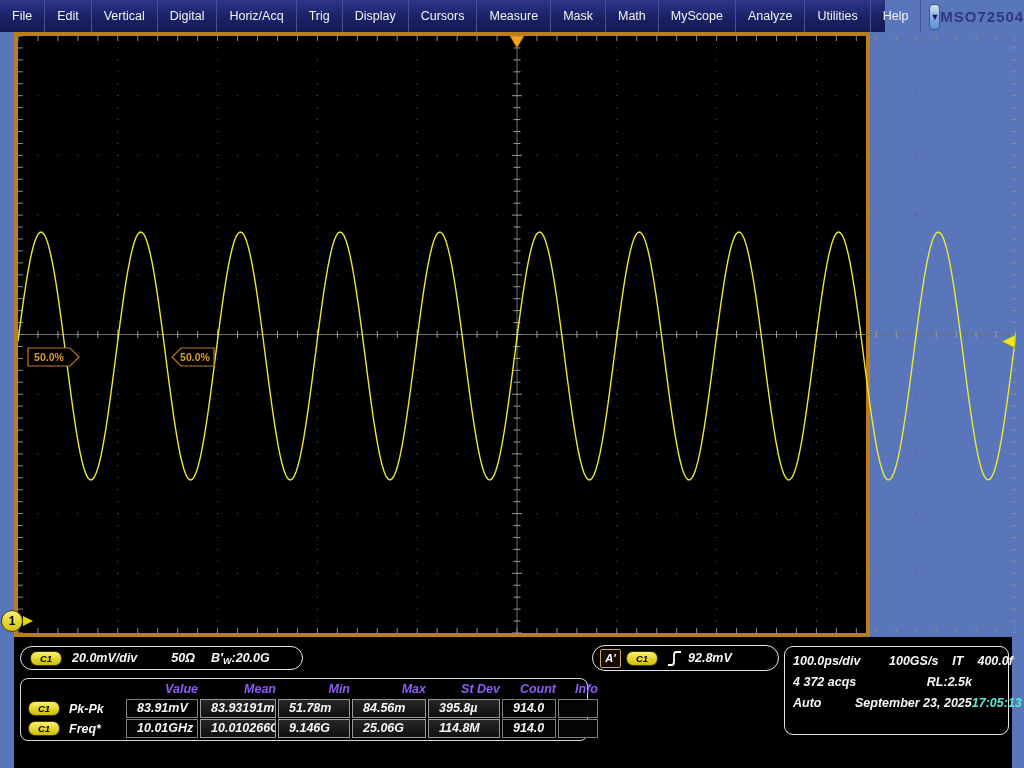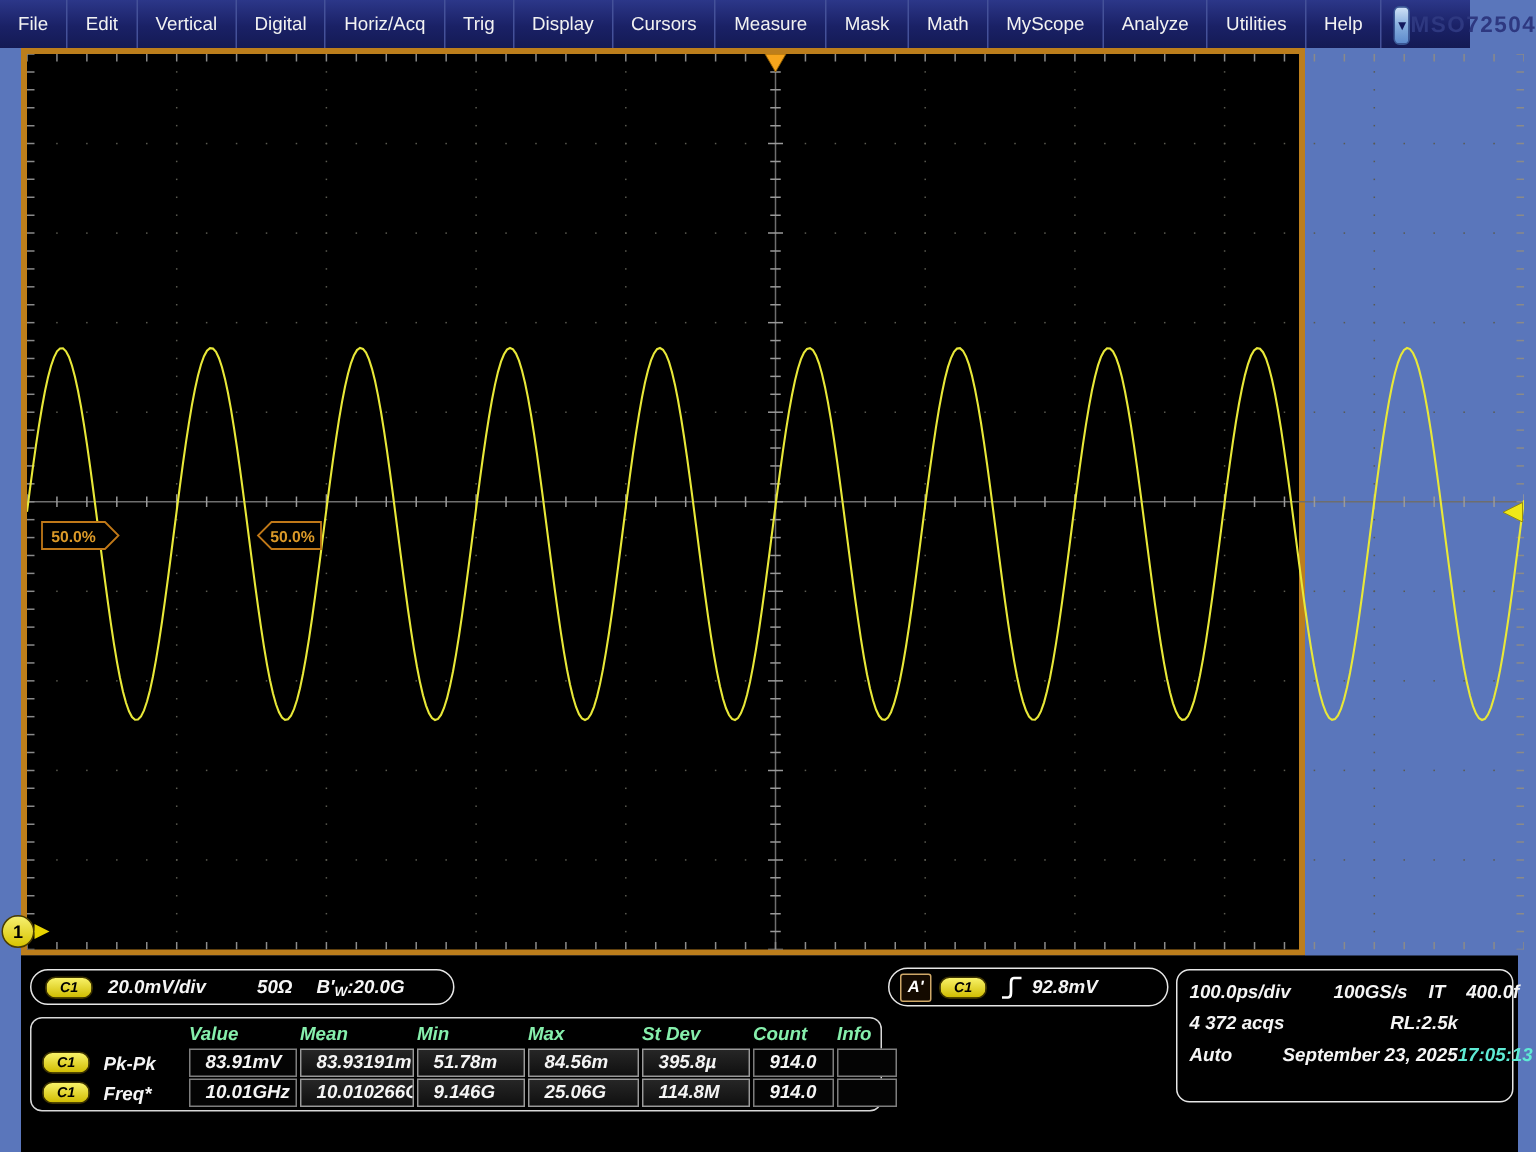--- a/index.html
+++ b/index.html
@@ -4,21 +4,21 @@
 <style>
   html,body{margin:0;padding:0;}
   body{
     width:1024px;height:768px;overflow:hidden;position:relative;
     background:#5a76bb;
     font-family:"Liberation Sans", sans-serif;
     -webkit-font-smoothing:antialiased;
   }
   
   #menubar{
-    position:absolute;left:0;top:0;width:980px;height:32px;
+    position:absolute;left:0;top:0;width:885px;height:32px;
     background:linear-gradient(#2c3789,#1a2166 55%,#141a54);
     display:flex;align-items:stretch;color:#f2f2f2;font-size:12.5px;
   }
   .menu-item{
     display:flex;align-items:center;padding:0 12px;
     border-right:1px solid #445199;cursor:default;white-space:nowrap;
   }
   .menu-dd{
     width:26px;height:24px;margin:4px 0 0 8px;border-radius:4px;
     background:linear-gradient(#cfe2f6,#86aede 50%,#5d8bcd);
@@ -75,21 +75,21 @@
   .hrow .w2{width:62px;flex:none;}
   .hrow .ml{margin-left:auto;}
   .run{color:#25e025;}
   .time{color:#5eead4;margin-left:auto;}
   .mode{margin:0 14px;}
   
   .mgrid{
     display:grid;grid-template-columns:102px 72px 76px 72px 74px 72px 54px 40px;
     column-gap:2px;row-gap:1px;padding:0 1px;
   }
-  .mhead{height:17px;line-height:17px;text-align:left;color:#86efac;}
+  .mhead{height:17px;line-height:17px;text-align:right;color:#8b5cf6;}
   .mlabel{display:flex;align-items:center;height:19px;}
   .mlabel .badge{margin:0 9px 0 6px;}
   .mcell{
     height:17px;line-height:17px;border:1px solid #7e7e7e;background:#040404;
     padding-left:10px;overflow:hidden;
   }
   .mcell.raised{background:linear-gradient(#262626,#101010);border-color:#9a9a9a;}
 </style>
 </head>
 <body>

